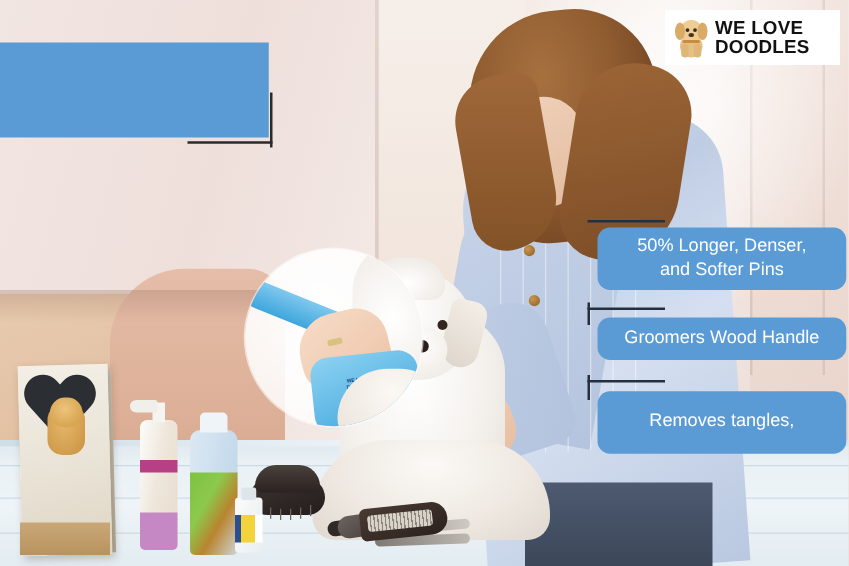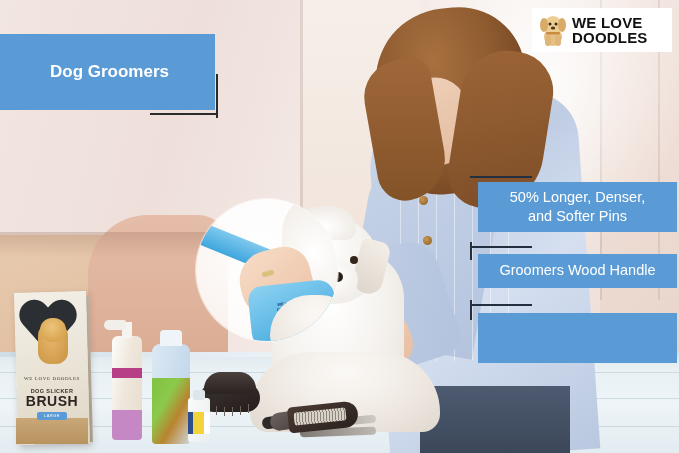--- a/index.html
+++ b/index.html
@@ -183,21 +183,21 @@
   
   #banner{left:0;top:34px;width:215px;height:76px;background:#5b9bd5;
     display:flex;align-items:center;justify-content:center;}
   #banner-text{color:#fff;font-size:17px;font-weight:bold;line-height:1.35;
     text-align:center;padding:0 10px 0 14px;}
   #banner-text span{display:block;}
   #banner-v{left:216px;top:74px;width:2px;height:44px;background:#2b2b2b;}
   #banner-h{left:150px;top:113px;width:68px;height:2px;background:#2b2b2b;}
 
   .callout{position:absolute;background:#5b9bd5;display:flex;align-items:center;
-    justify-content:center;color:#fff;}
+    justify-content:center;color:#fff;border-radius:10px;}
   .callout span{display:block;text-align:center;font-size:14.5px;line-height:1.32;}
   #callout-1{left:478px;top:182px;width:199px;height:50px;}
   #callout-2{left:478px;top:254px;width:199px;height:34px;}
   #callout-3{left:478px;top:313px;width:199px;height:50px;}
 
   .conn-h{position:absolute;height:2px;background:#24303f;}
   .conn-v{position:absolute;width:2px;background:#24303f;}
   #c1-h{left:470px;top:176px;width:62px;}
   #c2-v{left:470px;top:242px;height:18px;}
   #c2-h{left:470px;top:246px;width:62px;}
@@ -294,43 +294,36 @@
 
   <div class="layer" id="box-side"></div>
   <div class="layer" id="box"></div>
   <div class="layer" id="box-tan"></div>
   <div class="layer" id="box-heart">
     <div class="hl"></div>
       <div class="hr"></div>
   </div>
   <div class="layer" id="box-pup"></div>
   <div class="layer" id="box-pup-head"></div>
-  <div class="layer" id="box-textwrap">
-    <div class="box-brand">WE LOVE DOODLES</div>
-    <div class="box-sub">DOG SLICKER</div>
-    <div class="box-main">BRUSH</div>
-    <div id="box-size">LARGE</div>
-  </div>
 
   <div class="layer" id="circle">
     <div id="c-dogfur"></div>
     <div id="c-brush-handle"></div>
     <div id="c-hand"></div>
     <div id="c-ring"></div>
     <div id="c-brush-head"></div>
     <div id="c-brush-logo">
       <div>WE LOVE</div>
       <div>DOODLES</div>
     </div>
     <div id="c-dogfur2"></div>
   </div>
 
   <div class="layer" id="banner">
     <div id="banner-text">
-      <span>Dog Groomers</span>
     </div>
   </div>
   <div class="layer" id="banner-v"></div>
   <div class="layer" id="banner-h"></div>
 
   <div class="conn-h" id="c1-h"></div>
   <div class="callout" id="callout-1">
     <div>
       <span>50% Longer, Denser,</span>
       <span>and Softer Pins</span>
@@ -342,20 +335,21 @@
   <div class="callout" id="callout-2">
     <div>
       <span>Groomers Wood Handle</span>
     </div>
   </div>
 
   <div class="conn-v" id="c3-v"></div>
   <div class="conn-h" id="c3-h"></div>
   <div class="callout" id="callout-3">
     <div>
+      <span>Removes tangles,</span>
     </div>
   </div>
 
   <div class="layer" id="logo">
     <div id="logo-dog">
       <svg width="30" height="34" viewBox="0 0 30 34">
         <ellipse cx="15" cy="24" rx="9" ry="9" fill="#e6c083"></ellipse>
         <rect x="7" y="22" width="6" height="11" rx="3" fill="#e0b678"></rect>
         <rect x="17" y="22" width="6" height="11" rx="3" fill="#e0b678"></rect>
         <ellipse cx="15" cy="12" rx="9" ry="9" fill="#edcd94"></ellipse>

